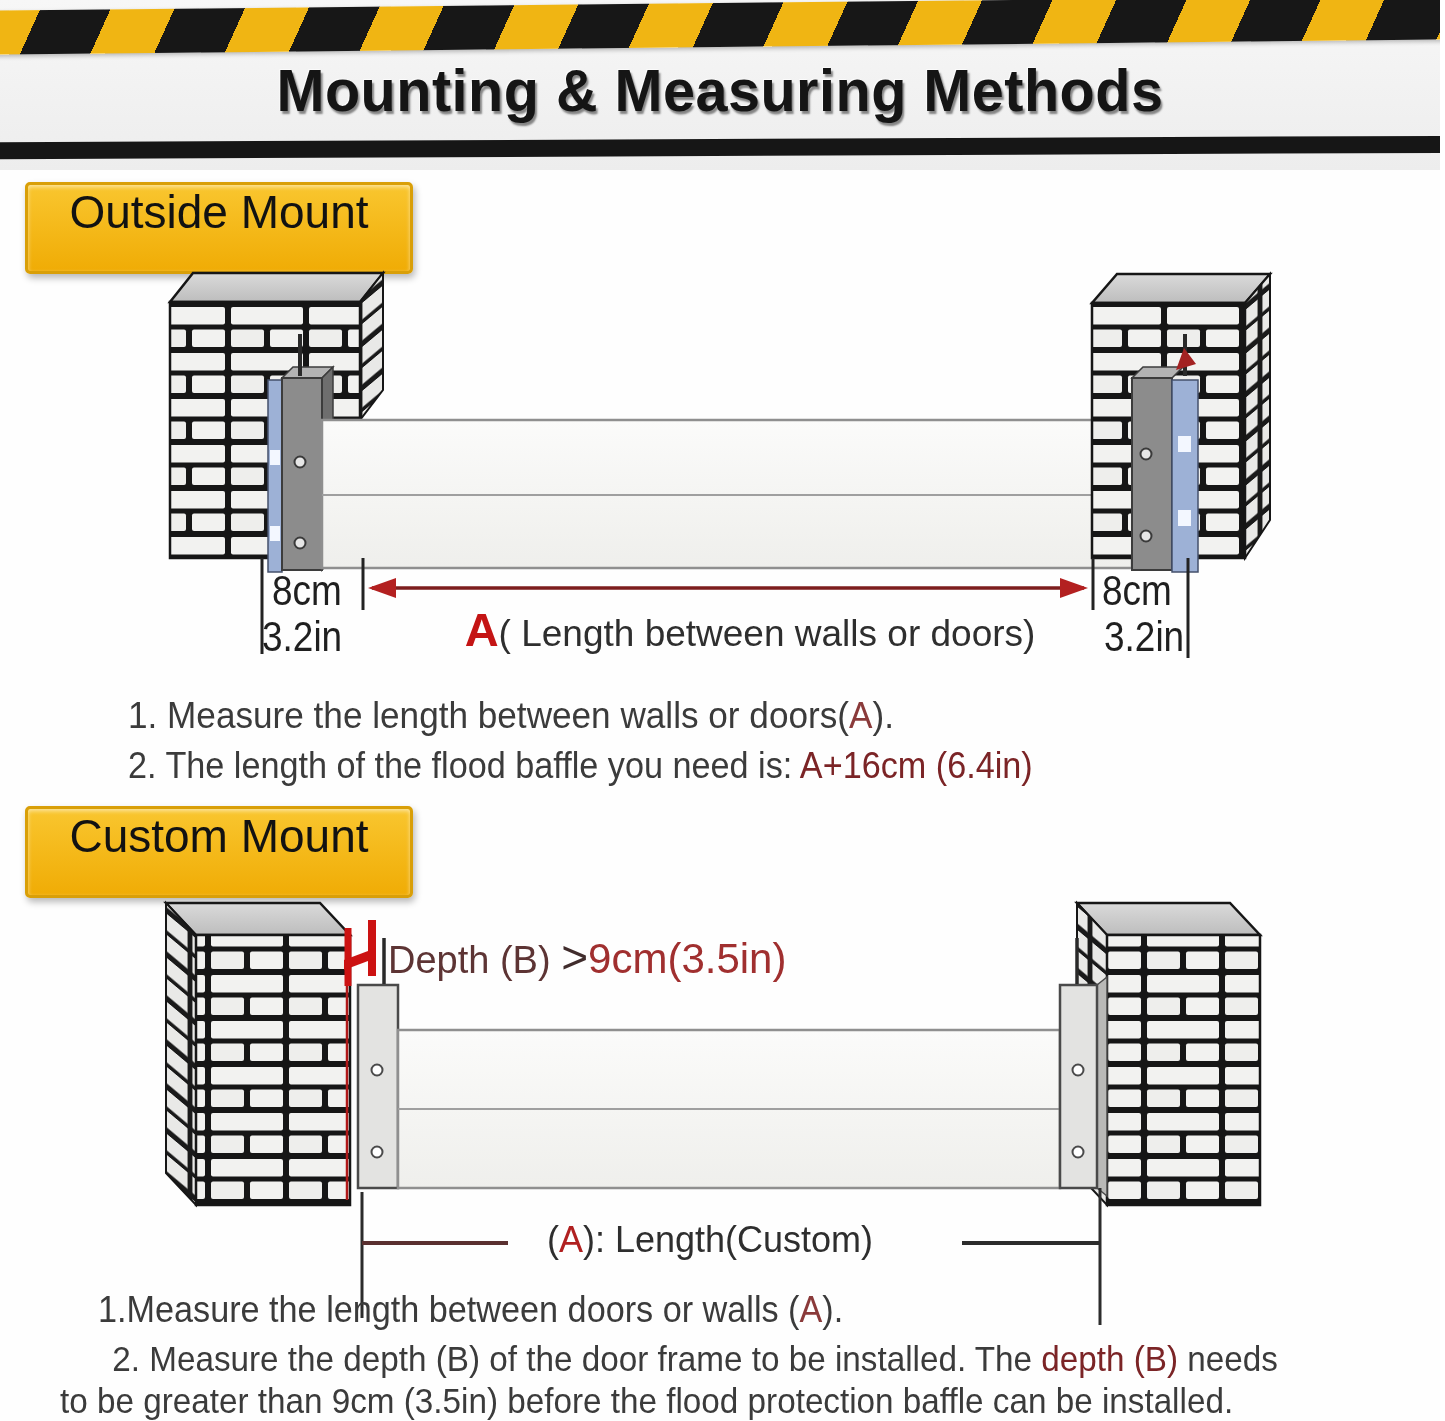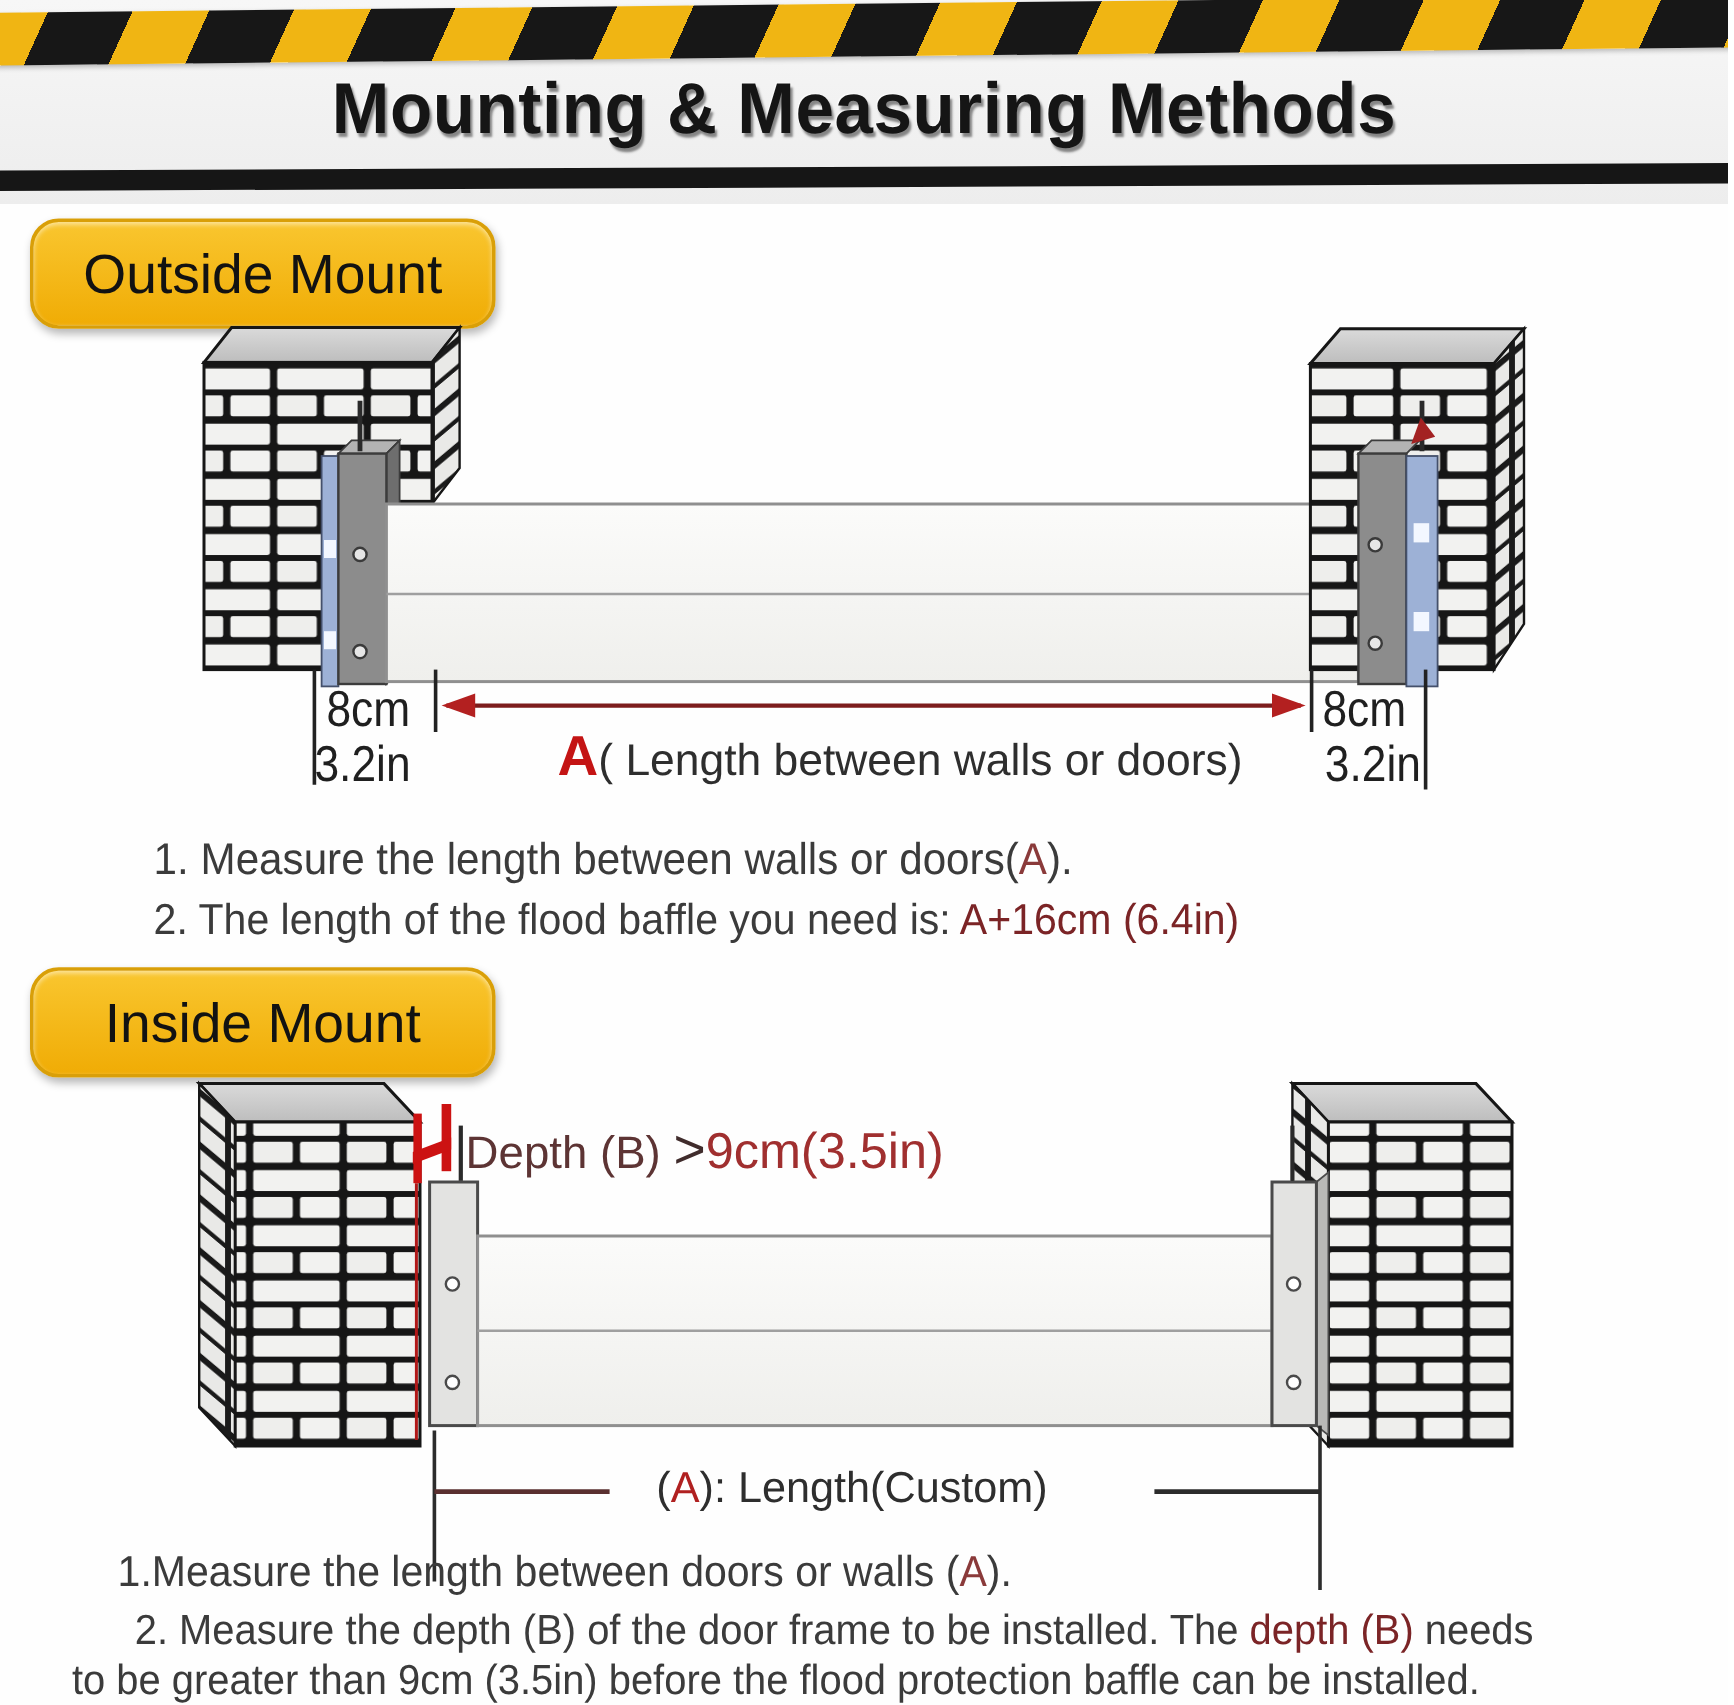--- a/index.html
+++ b/index.html
@@ -10,24 +10,24 @@
   .stripes{position:absolute;top:3px;left:-24px;width:1500px;height:44px;
            background:repeating-linear-gradient(115deg,#f0b513 0 58px,#171717 58px 122px);
            transform:rotate(-0.6deg);box-shadow:0 2px 4px rgba(0,0,0,.25);}
   .titleband{position:absolute;top:56px;left:0;right:0;text-align:center;}
   .titleband h1{margin:0;font-size:60px;font-weight:bold;letter-spacing:.5px;color:#151515;
                 display:inline-block;transform:scaleX(.96);
                 text-shadow:2px 3px 2px rgba(0,0,0,.45),-1px -1px 0 rgba(255,255,255,.65);}
   .blackbar{position:absolute;top:139px;left:-6px;width:1460px;height:17px;background:#161616;
             transform:rotate(-0.25deg);}
   
-  .badge{position:absolute;left:25px;width:382px;height:86px;border-radius:24px;
+  .badge{position:absolute;left:25px;width:382px;height:86px;border-radius:5px;
          background:linear-gradient(180deg,#f9c62f,#f0ac05);border:3px solid #d99f08;
          box-shadow:2px 4px 7px rgba(0,0,0,.28), inset 0 2px 4px rgba(255,255,255,.55);
-         display:flex;align-items:center;justify-content:center;
+         display:flex;justify-content:center;
          font-size:46px;color:#121212;}
   .badge.outside{top:182px;}
   .badge.inside{top:806px;}
   
   .diagram{position:absolute;}
   .dg-outside{left:150px;top:258px;width:1200px;height:420px;}
   .dg-inside{left:130px;top:880px;width:1200px;height:450px;}
   
   .dim{position:absolute;font-size:42px;color:#1f1f1f;white-space:nowrap;
        transform:scaleX(.88);transform-origin:left top;line-height:1;}
@@ -67,21 +67,21 @@
     <div class="titleband">
       <h1>Mounting &amp; Measuring Methods</h1>
     </div>
     <div class="blackbar"></div>
   </div>
 
   <div class="badge outside">
     <span>Outside Mount</span>
   </div>
   <div class="badge inside">
-    <span>Inside Mount</span>
+    <span>Custom Mount</span>
   </div>
 
   <svg class="diagram dg-outside" viewBox="0 0 1200 420">
     <defs>
       <pattern id="bricks" width="78" height="46" patternUnits="userSpaceOnUse">
         <rect width="78" height="46" fill="#161616"></rect>
         <rect x="3" y="3" width="72" height="17.5" rx="2" fill="#f2f2f0"></rect>
         <rect x="3" y="25.5" width="33" height="17.5" rx="2" fill="#eeeeec"></rect>
         <rect x="42" y="25.5" width="33" height="17.5" rx="2" fill="#f2f2f0"></rect>
       </pattern>

